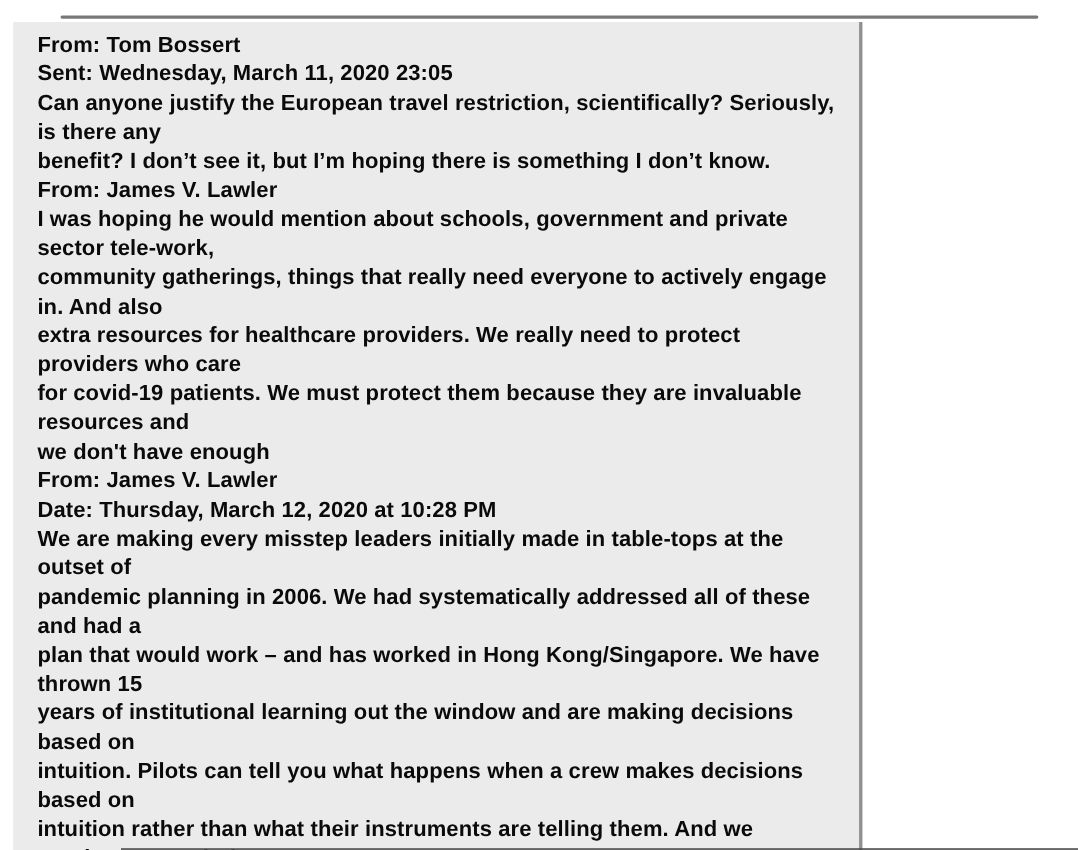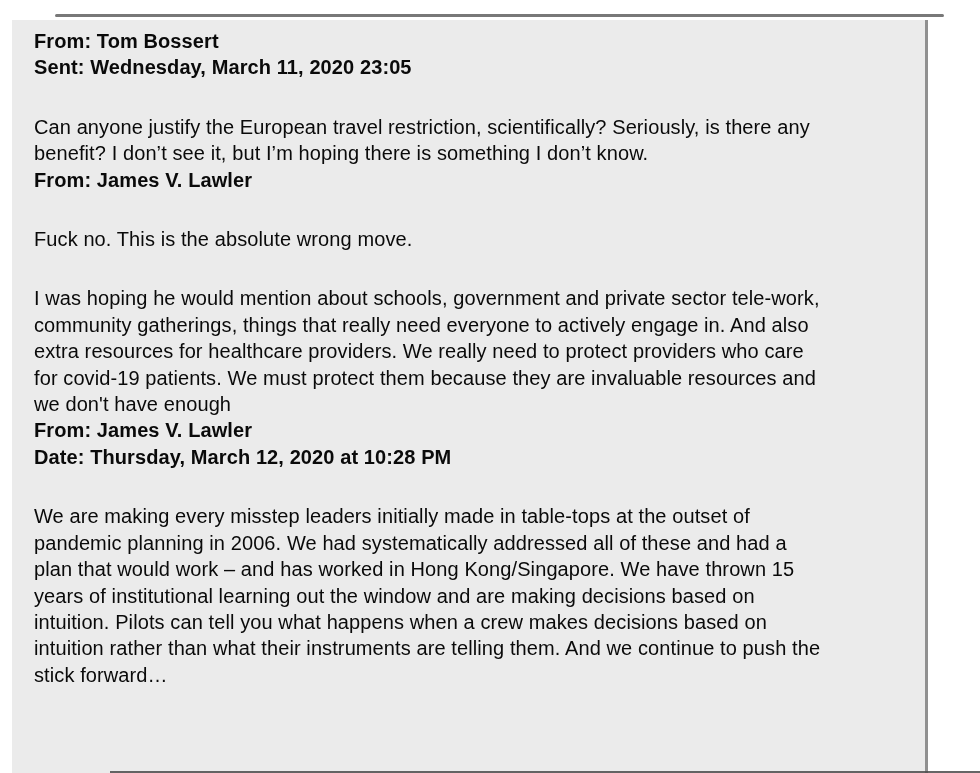--- a/index.html
+++ b/index.html
@@ -21,31 +21,31 @@
     position:absolute;
     top:14px;left:55px;right:36px;height:3px;
     background:var(--edge-dark);
     opacity:.75;
     border-radius:2px;
     filter:blur(.4px);
   }
   .sheet{
     position:absolute;
     left:12px;top:20px;
-    width:916px;height:753px;
+    width:772px;height:753px;
     background:var(--sheet-bg);
     border-right:3px solid var(--edge-gray);
     padding:8px 22px 0 22px;
     color:var(--text);
     font-size:20px;
     line-height:26.4px;
     letter-spacing:0.1px;
   }
   .hdr{font-weight:700;}
-  .msg-body{font-weight:400;white-space:pre-line;margin-top:33px;}
+  .msg-body{font-weight:700;white-space:pre-line;}
   .bottom-edge{
     position:absolute;
     bottom:0;left:110px;right:0;height:2px;
     background:var(--edge-dark);
     opacity:.85;
     filter:blur(.3px);
   }
 </style>
 </head>
 <body>
@@ -56,21 +56,20 @@
 
   <section class="message">
     <div class="hdr">From: Tom Bossert</div>
     <div class="hdr">Sent: Wednesday, March 11, 2020 23:05</div>
     <div class="msg-body">Can anyone justify the European travel restriction, scientifically? Seriously, is there any
 benefit? I don’t see it, but I’m hoping there is something I don’t know.</div>
   </section>
 
   <section class="message">
     <div class="hdr">From: James V. Lawler</div>
-    <div class="msg-body">Fuck no. This is the absolute wrong move.</div>
   </section>
 
   <section class="message">
   </section>
 
   <section class="message">
     <div class="msg-body">I was hoping he would mention about schools, government and private sector tele-work,
 community gatherings, things that really need everyone to actively engage in. And also
 extra resources for healthcare providers. We really need to protect providers who care
 for covid-19 patients. We must protect them because they are invaluable resources and

